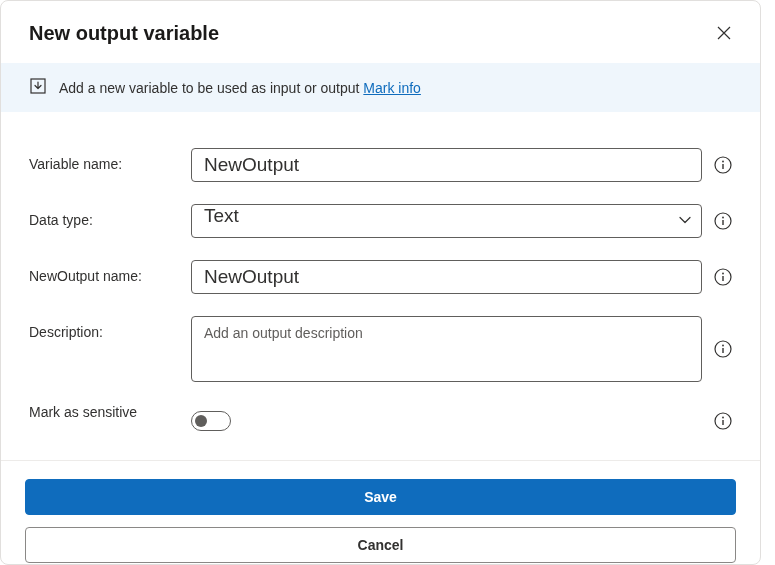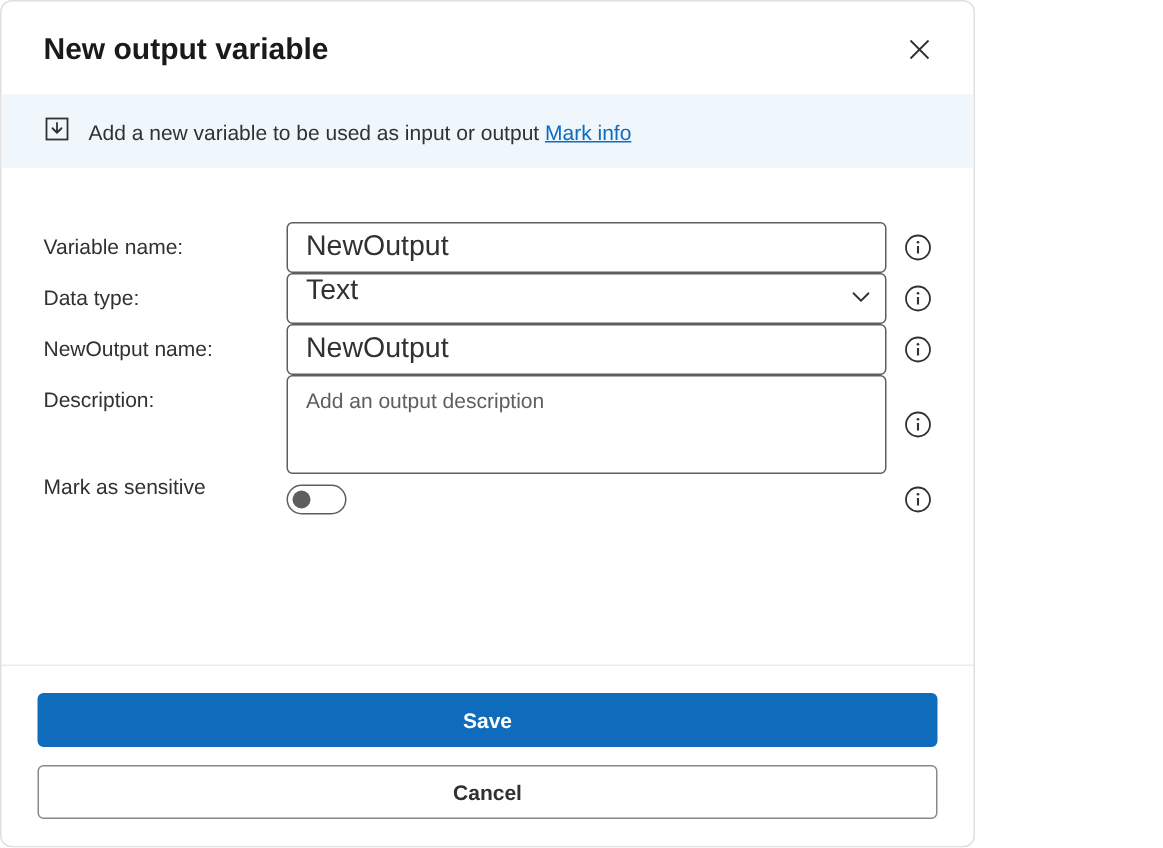--- a/index.html
+++ b/index.html
@@ -7,21 +7,21 @@
       margin: 0;
       padding: 0;
     }
     body {
       font-family: "Segoe UI", -apple-system, BlinkMacSystemFont, sans-serif;
       background: #fff;
       color: #323130;
       font-size: 14px;
     }
     .dialog {
-      width: 650px;
+      width: 761px;
       height: 565px;
       border: 1px solid #e1dfdd;
       border-radius: 8px;
       background: #fff;
       display: flex;
       flex-direction: column;
       overflow: hidden;
     }
     .header {
       display: flex;
@@ -60,20 +60,21 @@
       color: #0f6cbd;
       text-decoration: underline;
     }
     .form-body {
       padding: 36px 28px 0 28px;
       flex: 1;
     }
     .form-row {
       display: flex;
       align-items: flex-start;
+      margin-bottom: 22px;
     }
     .form-label {
       width: 162px;
       padding-top: 8px;
       font-size: 14px;
       color: #323130;
       flex-shrink: 0;
     }
     .form-input-wrap {
       flex: 1;

